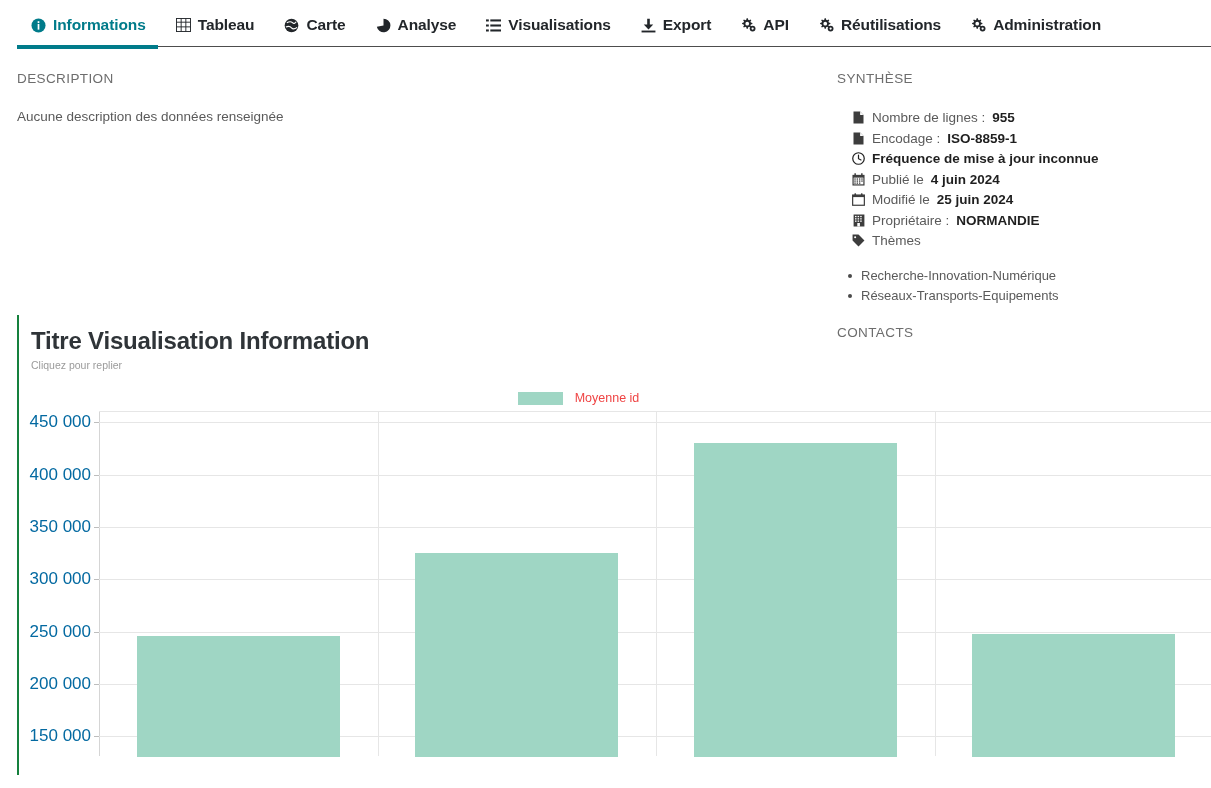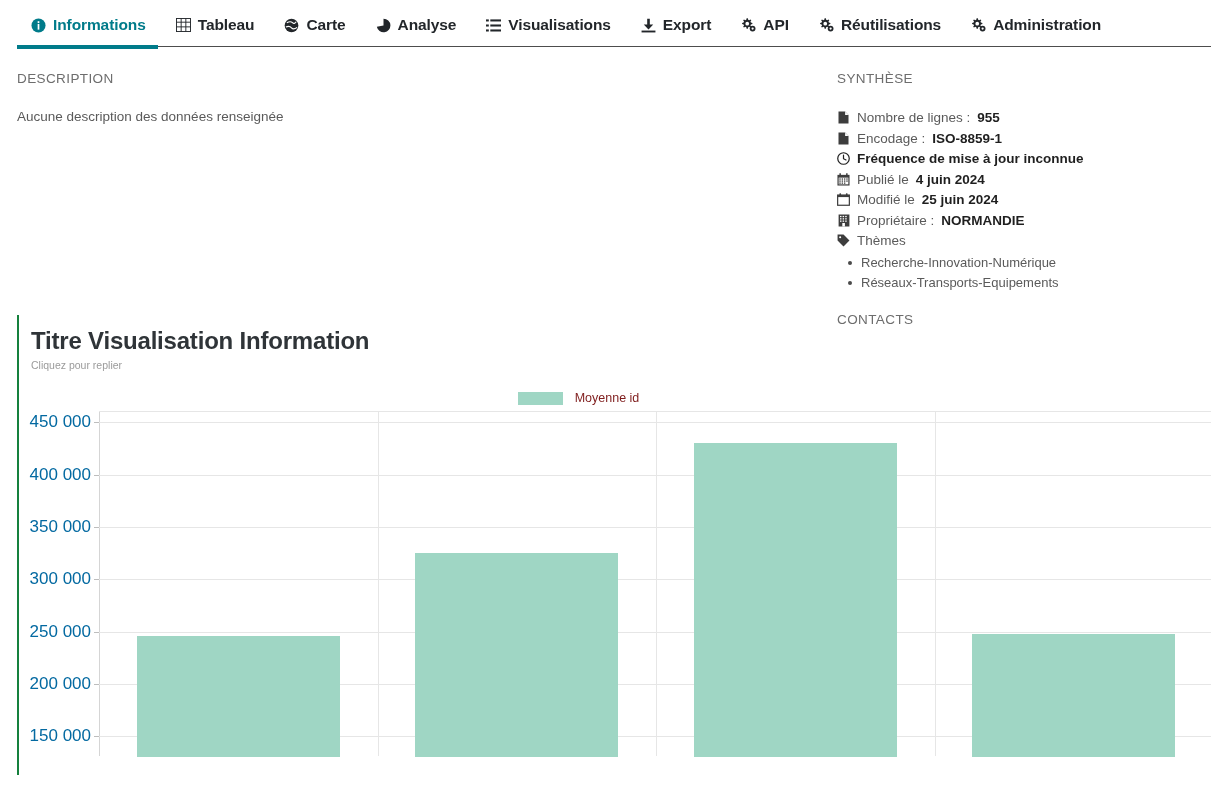--- a/index.html
+++ b/index.html
@@ -97,21 +97,21 @@
   }
   .desc-text {
     font-size: 13.5px;
     color: #5a5a5a;
     margin: 0;
     line-height: 1.4;
   }
 
   .synth-list {
     list-style: none;
-    margin: 0;
+    margin: 15px;
     padding: 0;
   }
   .synth-list li {
     display: flex;
     align-items: baseline;
     gap: 7px;
     font-size: 13.5px;
     line-height: 20px;
     color: #5a5a5a;
     margin: 0 0 0.5px 0;
@@ -196,21 +196,21 @@
     padding-right: 85px;
   }
   .legend .swatch {
     width: 45px;
     height: 13px;
     background: #9fd6c4;
     display: inline-block;
   }
   .legend .lgtext {
     font-size: 12.5px;
-    color: #7f1d1d;
+    color: #ef4444;
   }
 
   .plot {
     position: relative;
     margin-left: 68px;
     margin-right: 0;
     height: 345px;
     border-top: 1px solid #e6e6e6;
   }
   .gridline {

